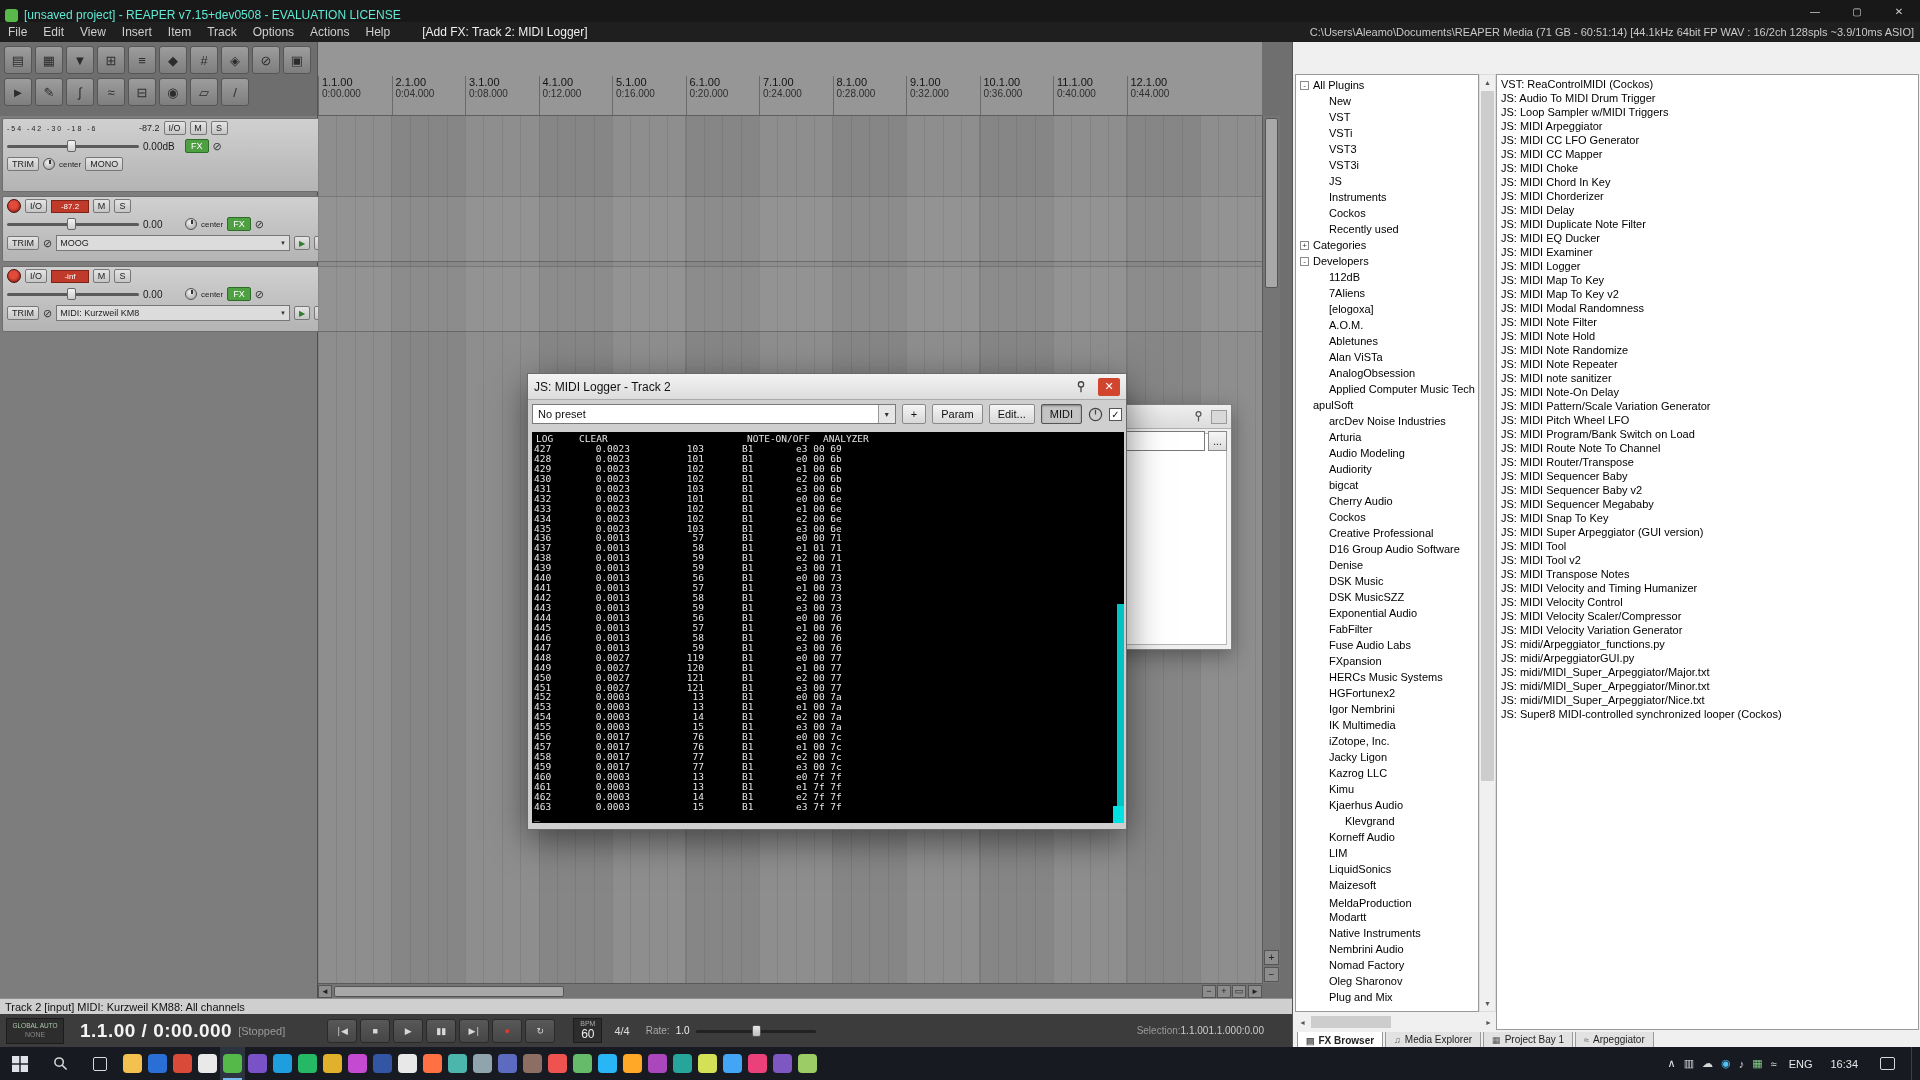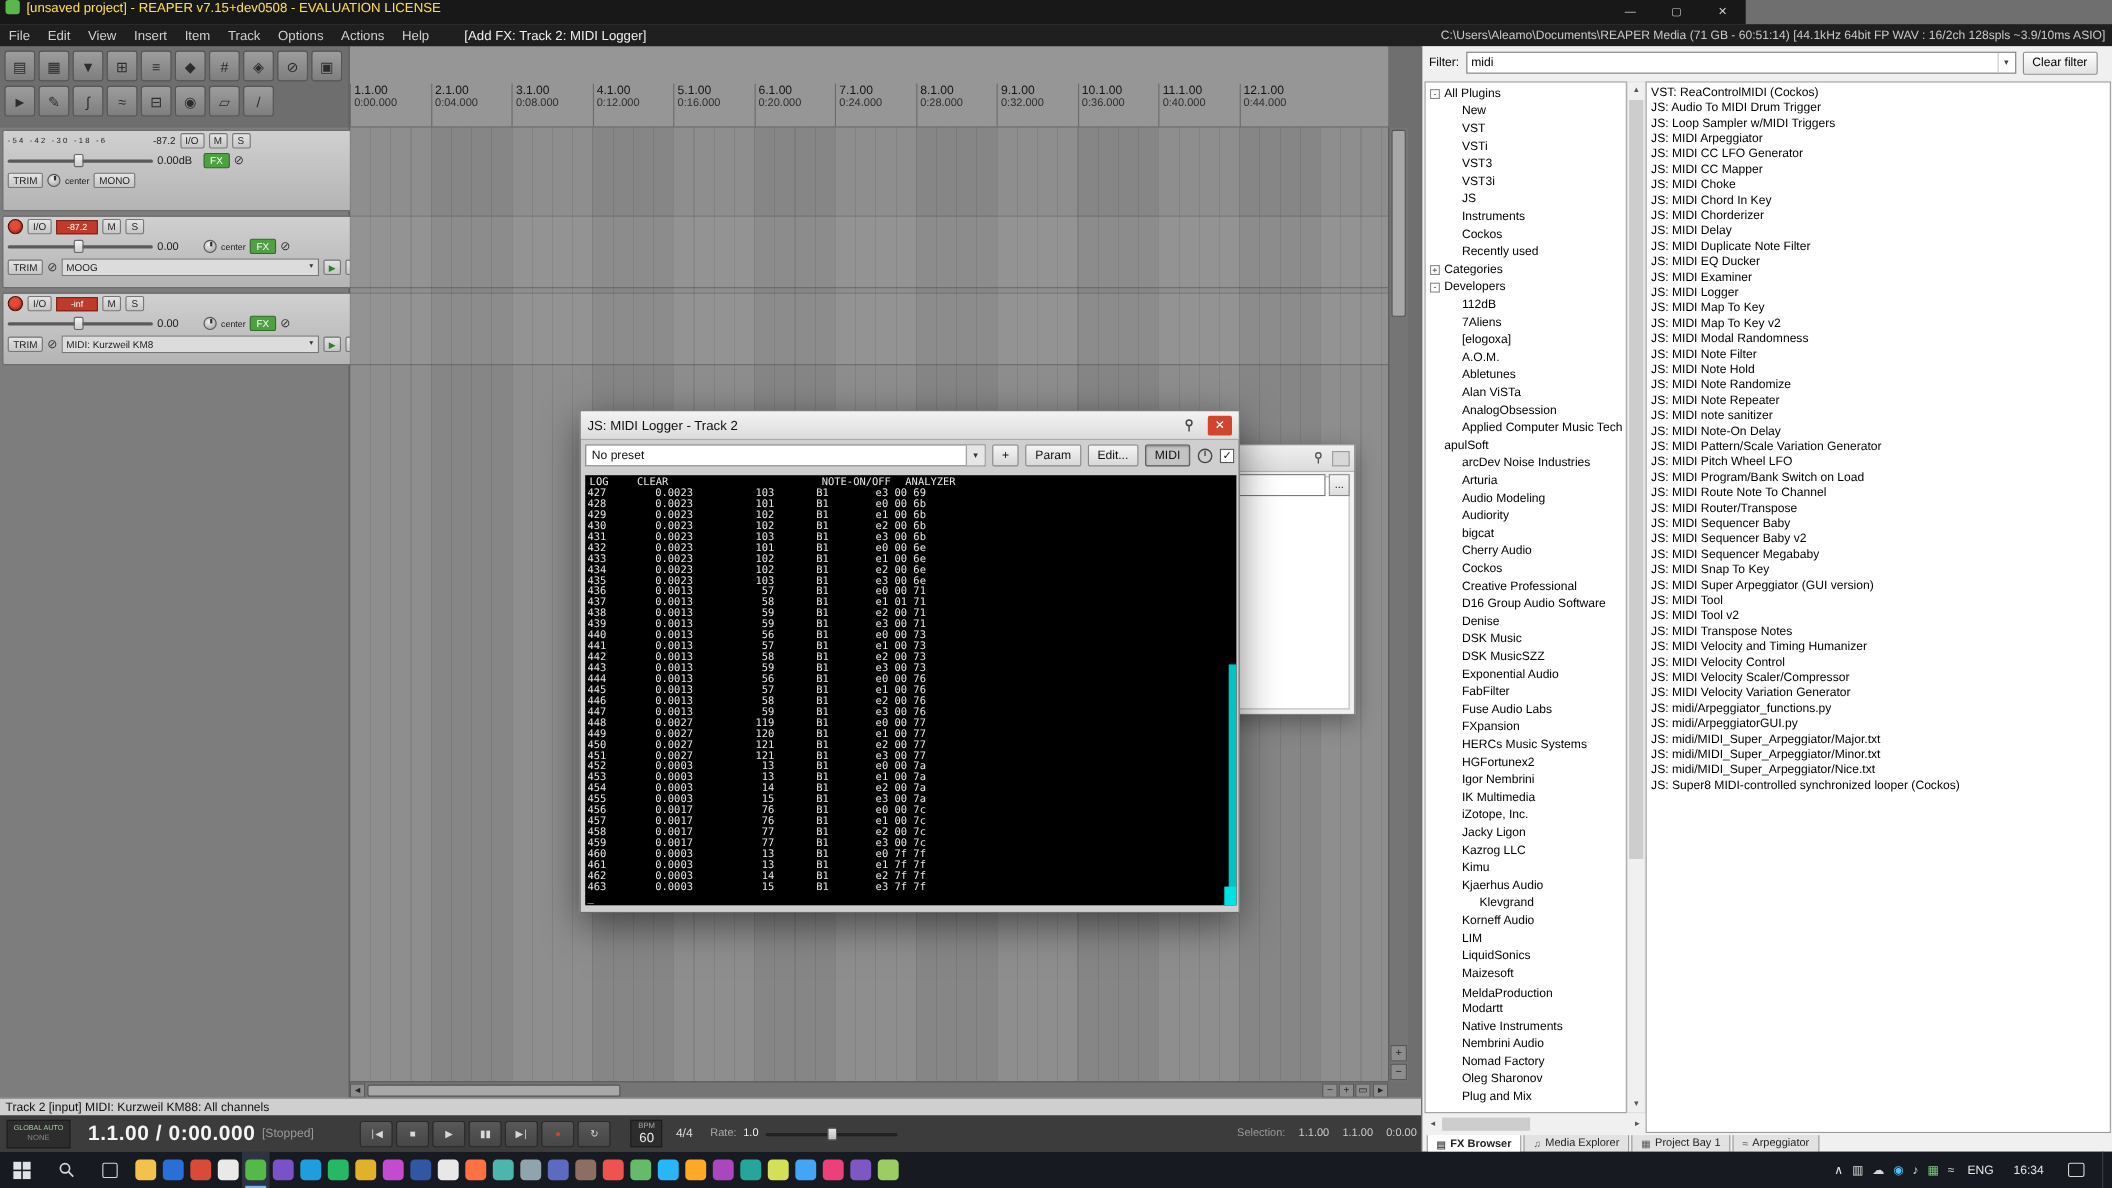--- a/index.html
+++ b/index.html
@@ -1,20 +1,20 @@
 <!DOCTYPE html>
 <html><head>
 <meta charset="utf-8">
 <style>
   *{margin:0;padding:0;box-sizing:border-box}
   body{font-family:"Liberation Sans",sans-serif;background:#000}
   #screen{position:relative;width:1920px;height:1080px;overflow:hidden;background:#6f6f6f;font-family:"Liberation Sans",sans-serif}
 
   
-  #titlebar{position:absolute;left:0;top:0;width:1587px;height:22px;background:#181818;color:#fde047;display:flex;align-items:flex-start;font-size:12px;z-index:5}
+  #titlebar{position:absolute;left:0;top:0;width:1920px;height:22px;background:#181818;color:#5eead4;display:flex;align-items:flex-end;font-size:12px;z-index:5}
   #app-icon{width:13px;height:13px;background:#58b849;border-radius:3px;margin:0 6px 0 5px;flex:none}
   #win-controls{margin-left:auto;display:flex}
   .winbtn{width:42px;height:22px;display:flex;align-items:center;justify-content:center;color:#cfcfcf;font-size:10px}
   .winbtn.min::before{content:"—"} .winbtn.max::before{content:"▢"} .winbtn.close::before{content:"✕"}
 
   
   #menubar{position:absolute;left:0;top:22px;width:1920px;height:20px;background:#1f1f1f;color:#cfcfcf;font-size:12px;display:flex;align-items:center;z-index:5}
   .menu-item{padding:0 8px;height:100%;display:flex;align-items:center}
   #menu-hint{margin-left:24px;color:#efefef}
   #path-info{margin-left:auto;padding-right:6px;color:#c9c9c9;font-size:11px;white-space:nowrap}
@@ -98,21 +98,21 @@
   #bpm-box{margin-left:18px;text-align:center;background:#2d2d2d;border:1px solid #1c1c1c;padding:1px 6px}
   #bpm-box .bl{font-size:7px;color:#aaa;display:block}
   #bpm-box .bv{font-size:12px;color:#eee;display:block}
   #timesig{font-size:11px;color:#ddd;margin-left:12px}
   #rate-wrap{margin-left:16px;display:flex;align-items:center;gap:6px}
   #rate-label{font-size:10px;color:#aaa}
   #rate-val{font-size:10px;color:#eee}
   #rate-slider{width:120px;height:12px;position:relative}
   #rate-slider .rg{position:absolute;top:5px;left:0;right:0;height:3px;background:#222;border-radius:2px}
   #rate-slider .rt{position:absolute;top:0;left:56px;width:9px;height:12px;background:linear-gradient(#e8e8e8,#bdbdbd);border:1px solid #555;border-radius:2px}
-  #selection{margin-left:auto;margin-right:4px;font-size:10px;color:#ccc;display:flex;gap:12px;align-items:center}
+  #selection{margin-left:auto;margin-right:28px;font-size:10px;color:#ccc;display:flex;gap:0;align-items:center}
   #selection .sl{color:#999}
 
   
   #hidden-dialog{position:absolute;left:1050px;top:404px;width:182px;height:246px;background:#f0f0f0;border:1px solid #808080;z-index:20;box-shadow:0 6px 20px rgba(0,0,0,0.35)}
   #hd-title{height:24px;background:linear-gradient(#efefef,#dcdcdc);border-bottom:1px solid #b0b0b0;display:flex;align-items:center;justify-content:flex-end;padding:0 4px;gap:6px}
   #hd-body{position:absolute;left:4px;top:28px;right:4px;bottom:4px;background:#fff;border:1px solid #b5b5b5}
   #hd-input{position:absolute;left:6px;top:26px;right:26px;height:20px;background:#fff;border:1px solid #7a7a7a}
   #hd-browse{position:absolute;right:4px;top:26px;width:19px;height:20px;background:linear-gradient(#f6f6f6,#ddd);border:1px solid #8a8a8a;font-size:10px;display:flex;align-items:center;justify-content:center;color:#222}
   .graybox{width:16px;height:14px;background:#d8d8d8;border:1px solid #9a9a9a}
 
@@ -536,28 +536,20 @@
     </span>
     <span id="selection">
       <span class="sl">Selection:</span>
       <span>1.1.00</span>
       <span>1.1.00</span>
       <span>0:0.00</span>
     </span>
   </div>
 
   <div id="fxbrowser">
-    <div id="filter-row">
-      <span id="filter-label">Filter:</span>
-      <span id="filter-input-wrap">
-        <input id="filter-input" value="midi" style="">
-        <span id="filter-drop"></span>
-      </span>
-      <span id="clear-filter">Clear filter</span>
-    </div>
 
     <div id="tree-panel">
 
         <div class="tree-row" style="padding-left: 4px;">
           <span class="exp show">-</span>
           <span class="tlabel">All Plugins</span>
         </div>
 
         <div class="tree-row" style="padding-left: 20px;">
           <span class="exp"></span>

